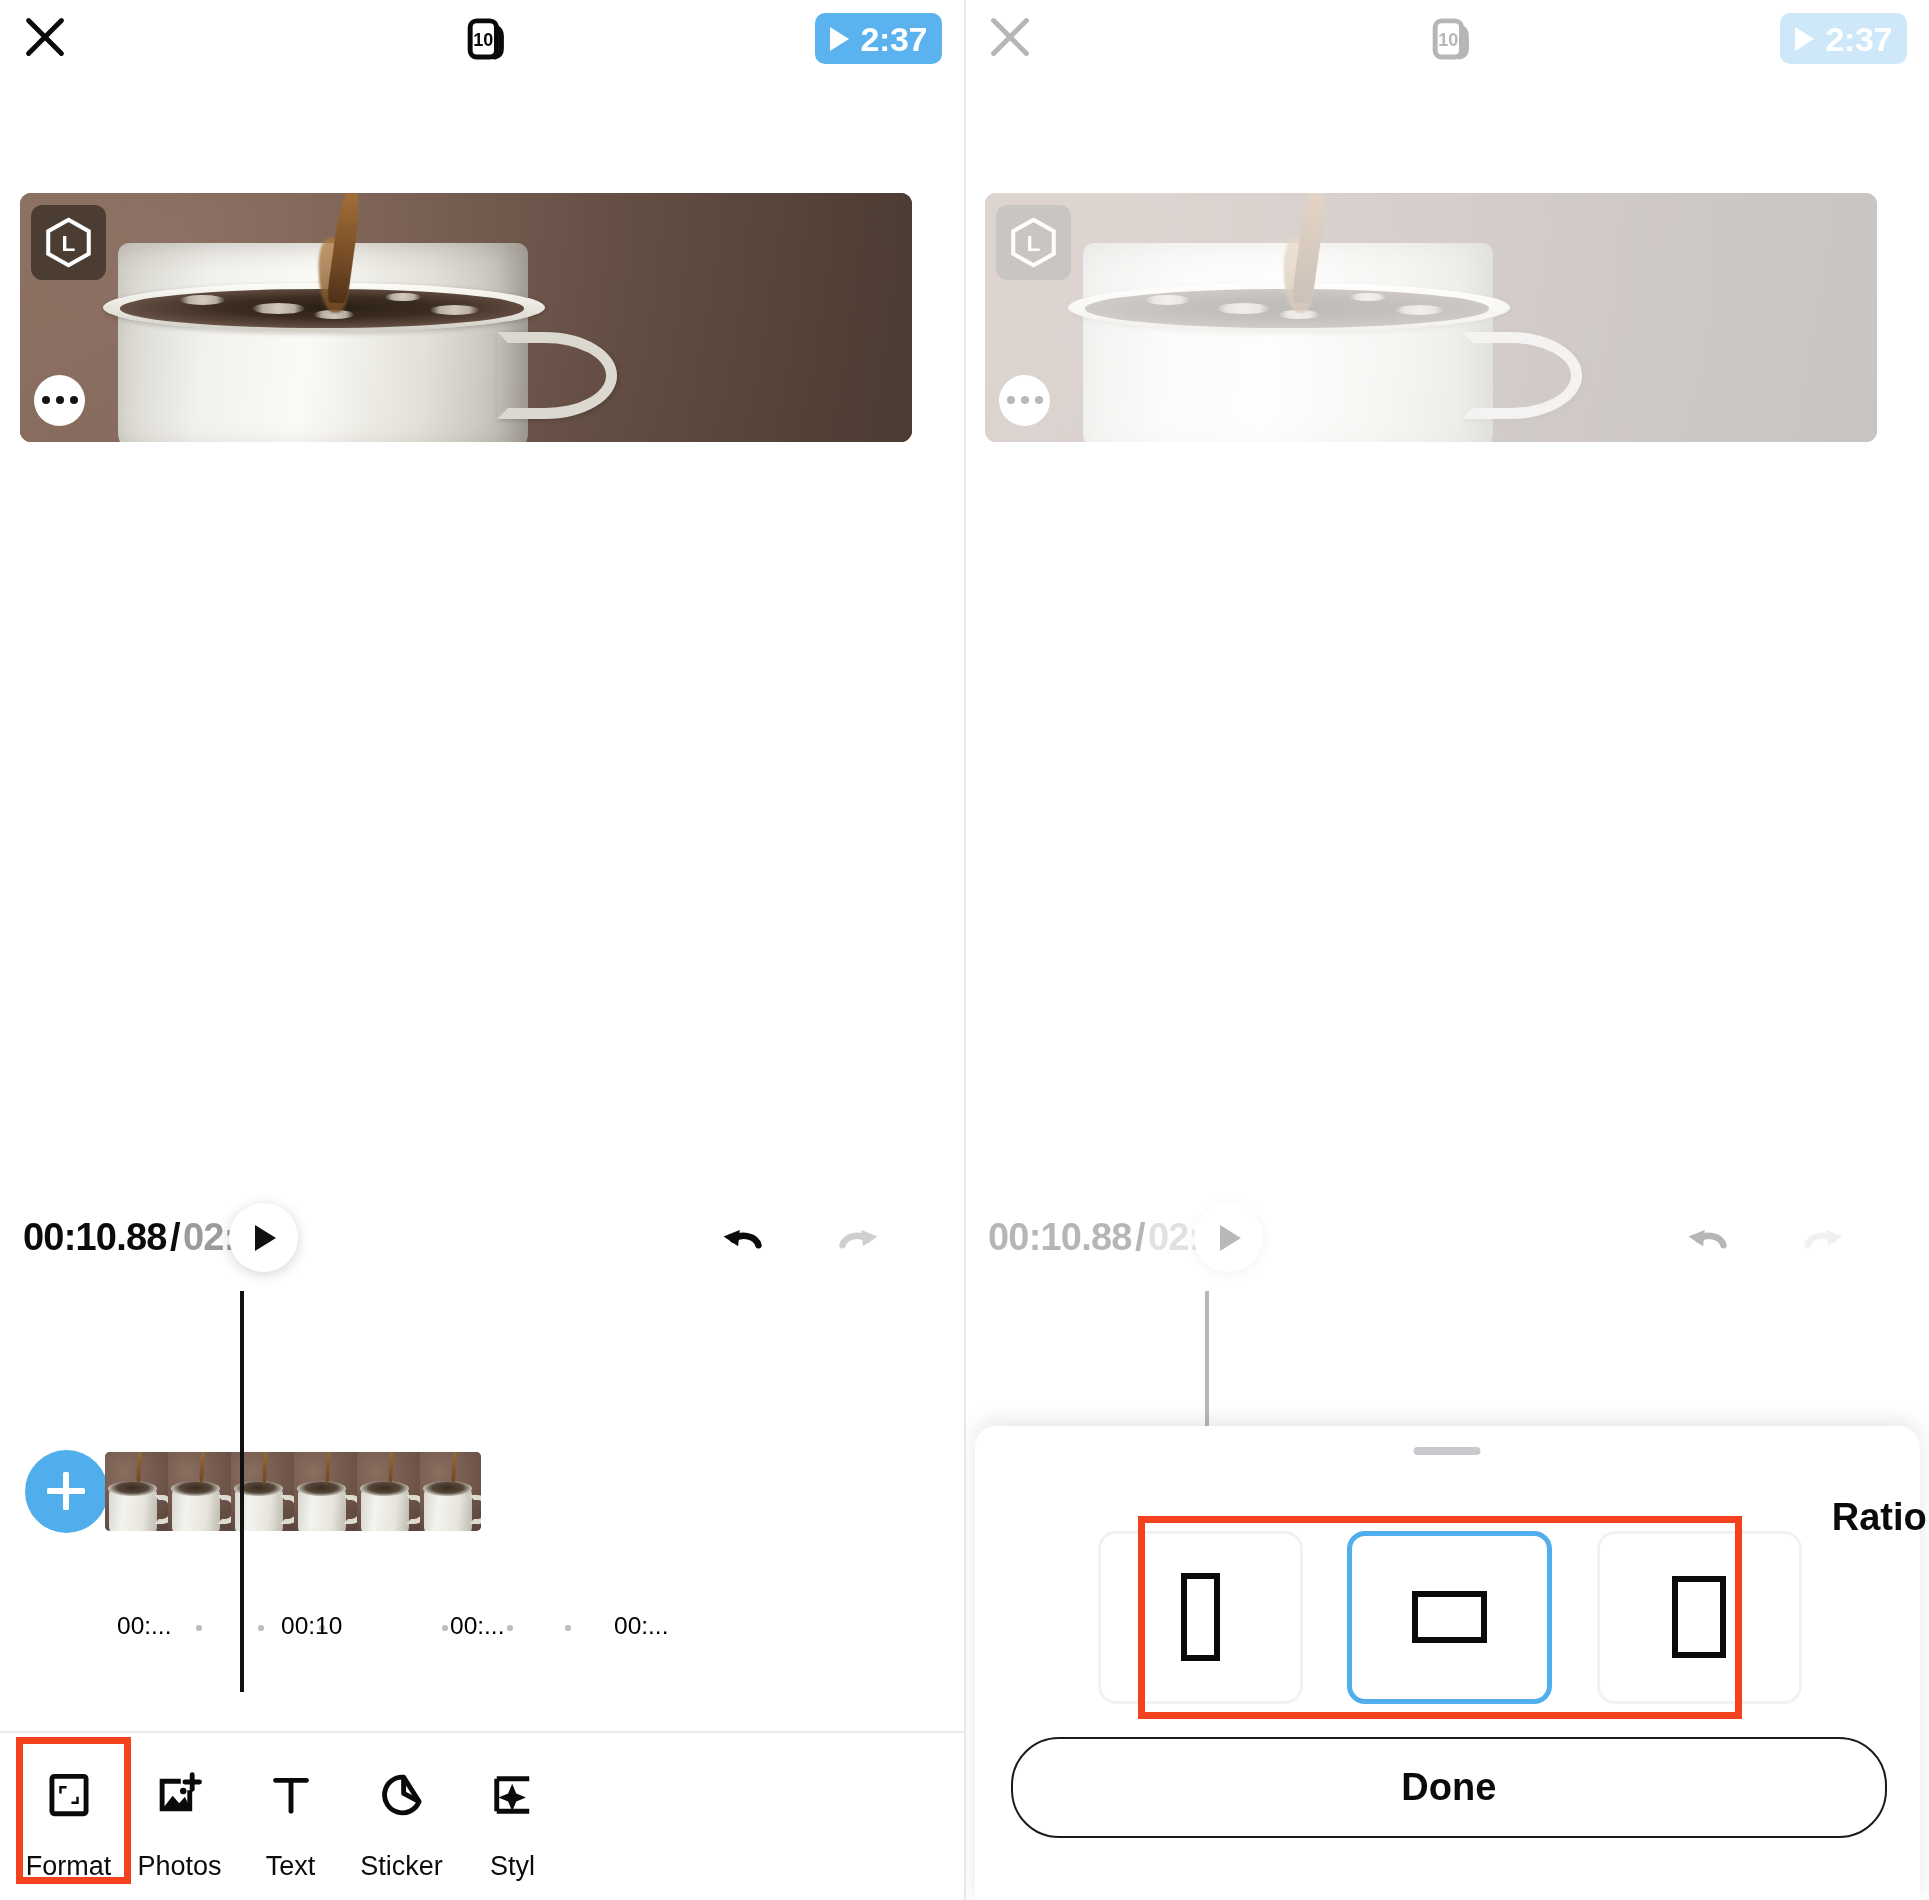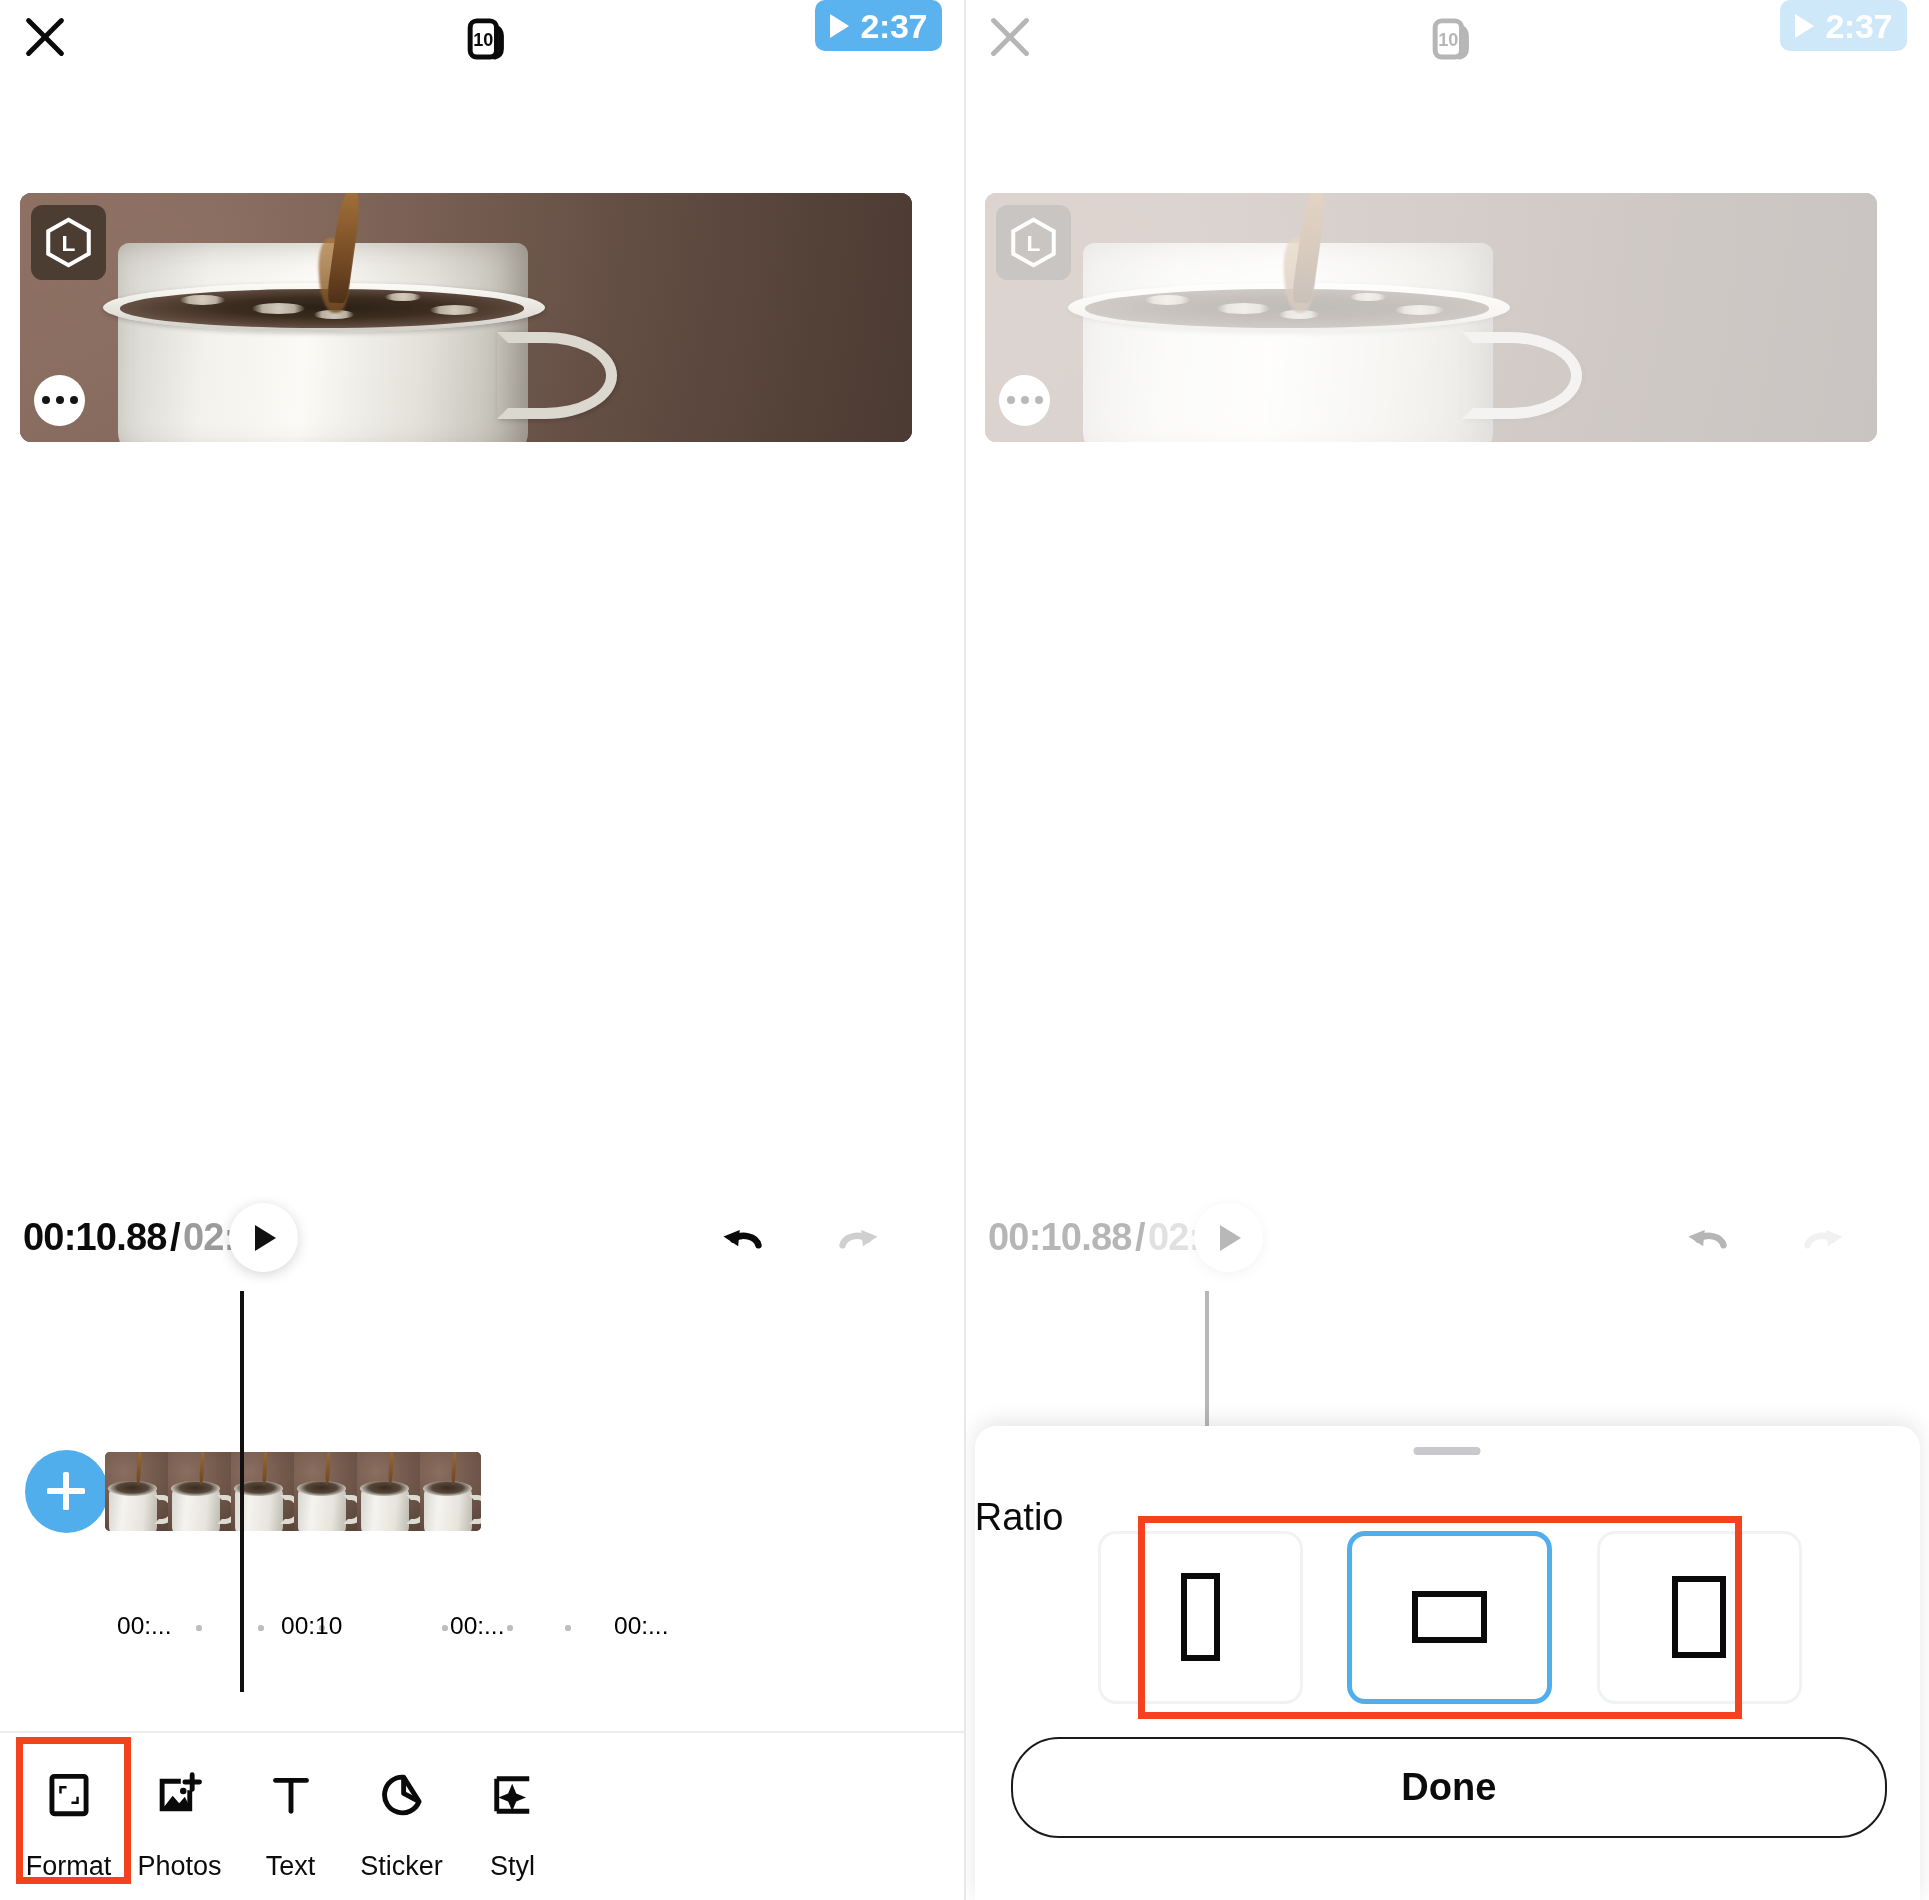--- a/index.html
+++ b/index.html
@@ -19,21 +19,21 @@
   .close-btn{
     position:absolute;left:18px;top:9.8px;width:54px;height:54px;
     display:flex;align-items:center;justify-content:center;cursor:pointer;
   }
   .close-btn svg{display:block;}
   .stack-btn{
     position:absolute;left:454px;top:8.2px;width:57px;height:57px;
     display:flex;align-items:center;justify-content:center;cursor:pointer;
   }
   .play-pill{
-    position:absolute;right:23px;top:0;height:51px;min-width:127px;
+    position:absolute;right:23px;top:13px;height:51px;min-width:127px;
     background:#5AB2EE;border-radius:10px;
     display:flex;align-items:center;justify-content:center;gap:11.5px;
     cursor:pointer;padding:0 5px;box-sizing:border-box;
   }
   .play-pill .tri{
     width:0;height:0;border-left:19.6px solid #fff;
     border-top:12.3px solid transparent;border-bottom:12.3px solid transparent;
   }
   .play-pill .dur{color:#fff;font-size:34px;font-weight:bold;letter-spacing:-0.4px;line-height:1;}
 
@@ -212,22 +212,22 @@
     position:absolute;left:9.8px;top:1426px;width:945px;height:475px;
     background:#fff;border-radius:21px 21px 0 0;
     box-shadow:0 -4.9px 21px rgba(0,0,0,.10);
     z-index:35;
   }
   .grabber{
     position:absolute;left:50%;transform:translateX(-50%);top:21px;
     width:67px;height:8.2px;border-radius:4.1px;background:#c9c9cd;
   }
   .sheet-title{
-    position:absolute;left:0;top:70px;width:100%;text-align:left;
-    font-size:38px;font-weight:normal;color:#0b0b0b;
+    position:absolute;left:7px;top:70px;width:100%;text-align:right;
+    font-size:38px;font-weight:bold;color:#0b0b0b;
   }
   .ratio-row{
     position:absolute;left:123px;top:101px;width:704px;height:180px;
     display:flex;justify-content:space-between;align-items:center;
   }
   .ratio-card{
     width:205px;height:173px;border-radius:18px;
     border:3.3px solid #F1F2F4;background:#fff;
     display:flex;align-items:center;justify-content:center;cursor:pointer;
     box-sizing:border-box;

